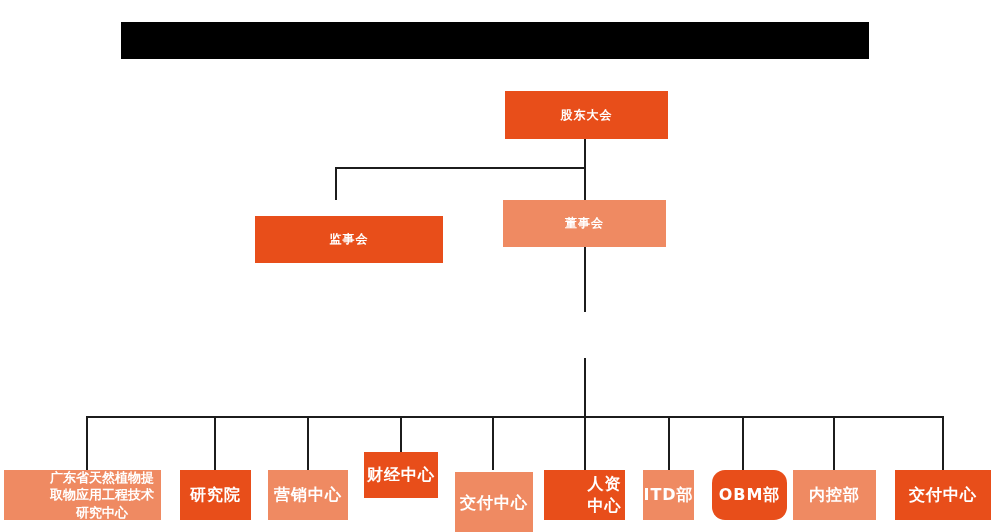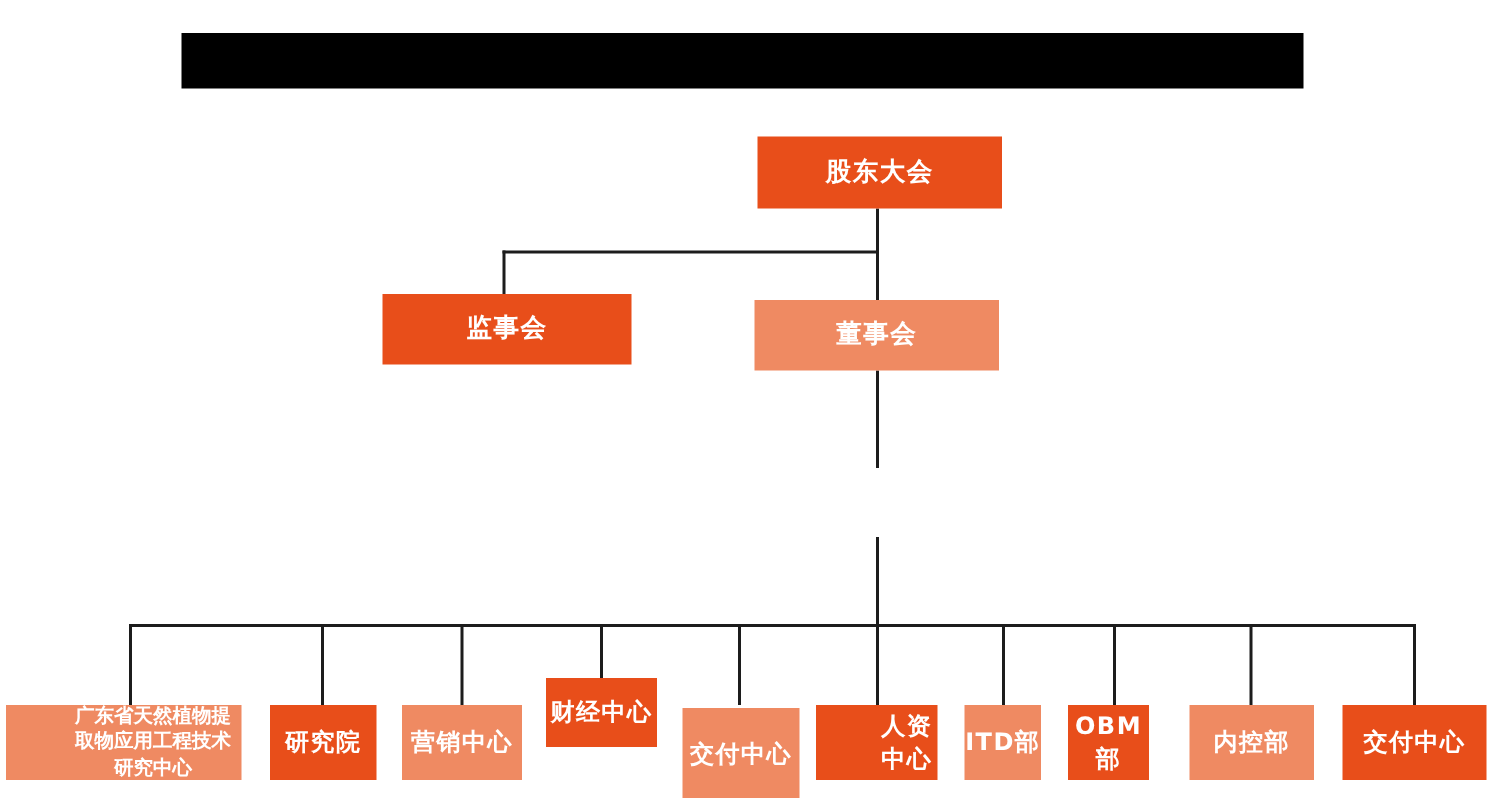--- a/index.html
+++ b/index.html
@@ -33,21 +33,21 @@
     justify-content:center;
     box-sizing:border-box;
     color:var(--c-text);
     font-weight:bold;
     text-align:center;
     line-height:1.35;
     letter-spacing:1px;
   }
   .node.dark{background:var(--c-dark);}
   .node.light{background:var(--c-light);}
-  .fs-lg{font-size:17px;}
+  .fs-lg{font-size:12px;}
   .fs-md{font-size:16px;}
   .fs-sm{font-size:13px;letter-spacing:0;padding:2px 4px;}
   .line{
     position:absolute;
     background:var(--c-line);
   }
 </style>
 </head>
 <body>
 
@@ -66,28 +66,28 @@
   <div class="line" style="left:307px;top:416px;width:2px;height:54px;"></div>
   <div class="line" style="left:400px;top:416px;width:2px;height:54px;"></div>
   <div class="line" style="left:492px;top:416px;width:2px;height:54px;"></div>
   <div class="line" style="left:668px;top:416px;width:2px;height:54px;"></div>
   <div class="line" style="left:742px;top:416px;width:2px;height:54px;"></div>
   <div class="line" style="left:833px;top:416px;width:2px;height:54px;"></div>
   <div class="line" style="left:942px;top:416px;width:2px;height:54px;"></div>
 
   <div class="node dark fs-lg" style="left:505px;top:91px;width:163px;height:48px;">股东大会</div>
 
-  <div class="node dark fs-lg" style="left:255px;top:196px;width:166px;height:47px;">监事会</div>
+  <div class="node dark fs-lg" style="left:255px;top:216px;width:188px;height:47px;">监事会</div>
   <div class="node light fs-lg" style="left:503px;top:200px;width:163px;height:47px;">董事会</div>
 
 
   <div class="node light fs-sm" style="left:4px;top:470px;width:157px;height:50px;padding-left:43px;">广东省天然植物提取物应用工程技术研究中心</div>
   <div class="node dark fs-md" style="left:180px;top:470px;width:71px;height:50px;">研究院</div>
   <div class="node light fs-md" style="left:268px;top:470px;width:80px;height:50px;">营销中心</div>
   <div class="node dark fs-md" style="left:364px;top:452px;width:74px;height:46px;">财经中心</div>
   <div class="node light fs-md" style="left:455px;top:472px;width:78px;height:62px;">交付中心</div>
   <div class="node dark fs-md" style="left:544px;top:470px;width:81px;height:50px;padding-left:40px;">人资中心</div>
   <div class="node light fs-md" style="left:643px;top:470px;width:51px;height:50px;">ITD部</div>
-  <div class="node dark fs-md" style="left:712px;top:470px;width:54px;height:50px;">OBM部</div>
+  <div class="node dark fs-md" style="left:712px;top:470px;width:75px;height:50px;border-radius:13px;">OBM部</div>
   <div class="node light fs-md" style="left:793px;top:470px;width:83px;height:50px;">内控部</div>
   <div class="node dark fs-md" style="left:895px;top:470px;width:96px;height:50px;">交付中心</div>
 
 </div>
 
 </body></html>

